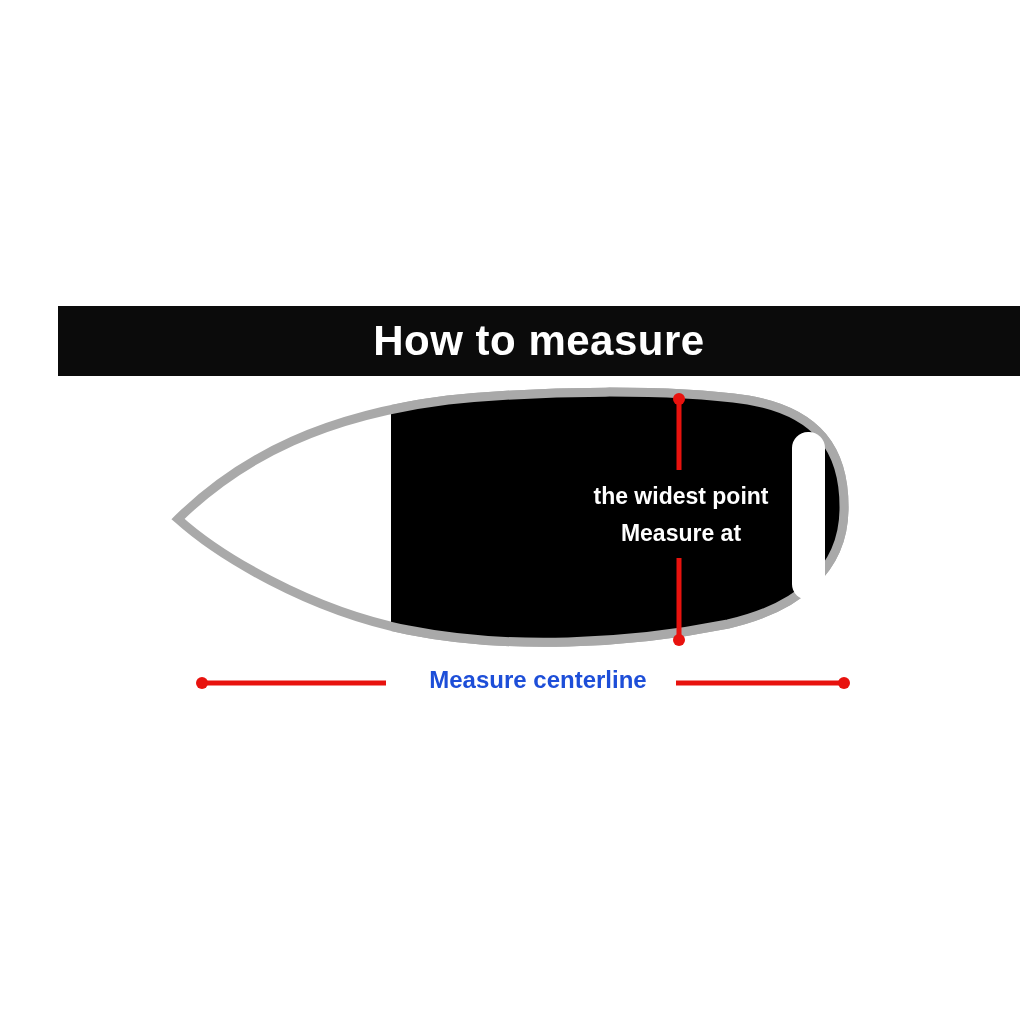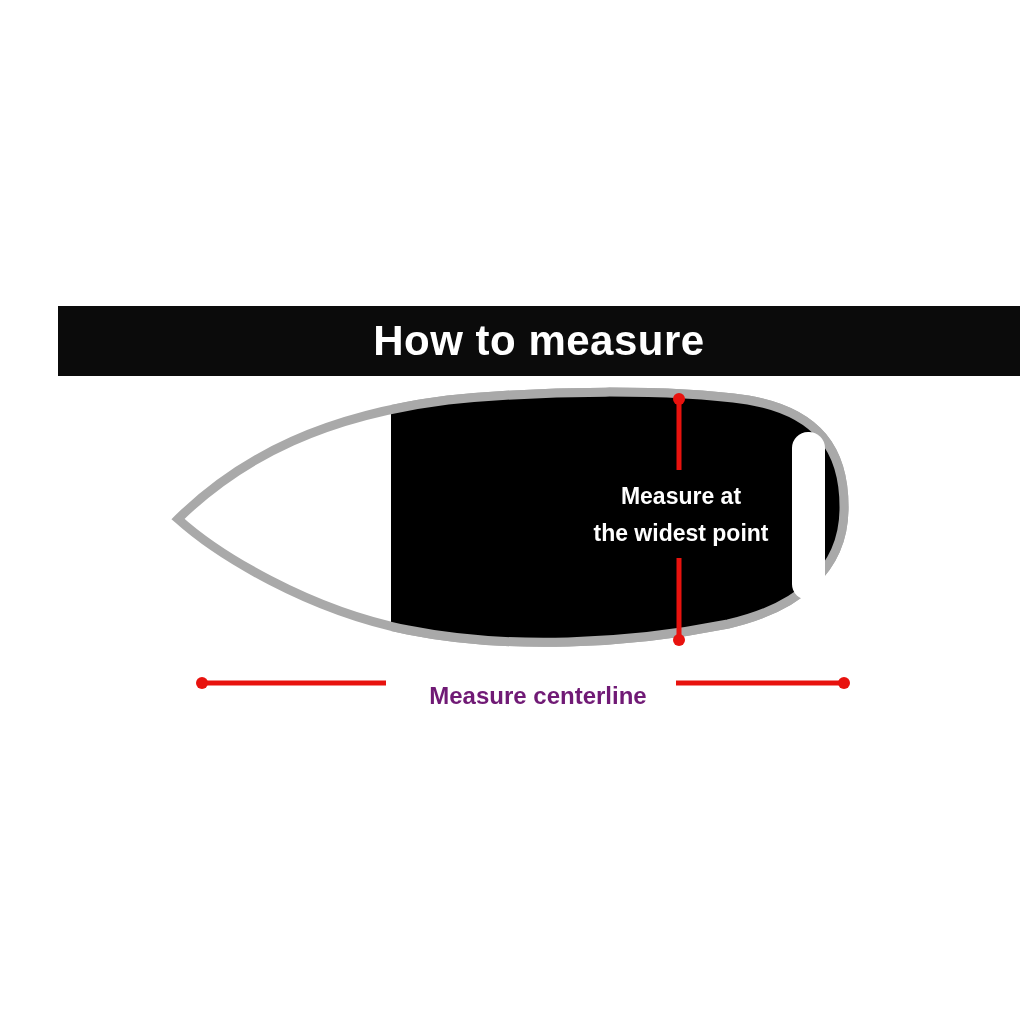--- a/index.html
+++ b/index.html
@@ -47,24 +47,24 @@
     width: 230px;
     text-align: center;
     color: #ffffff;
     font-size: 23px;
     font-weight: bold;
     line-height: 37px;
   }
   .label-centerline {
     position: absolute;
     left: 396px;
-    top: 682px;
+    top: 666px;
     width: 228px;
     text-align: center;
-    color: #701a75;
+    color: #1d4ed8;
     font-size: 24px;
     font-weight: bold;
   }
 </style>
 </head>
 <body>
 
 <div class="canvas">
 
   <div class="banner">
@@ -107,19 +107,19 @@
 
     <line x1="174" y1="683" x2="358" y2="683" stroke="#e8120e" stroke-width="5"></line>
 
     <line x1="648" y1="683" x2="816" y2="683" stroke="#e8120e" stroke-width="5"></line>
 
     <circle cx="174" cy="683" r="6" fill="#e8120e"></circle>
     <circle cx="816" cy="683" r="6" fill="#e8120e"></circle>
   </svg>
 
   <div class="label-widest">
+    <div>the widest point</div>
     <div>Measure at</div>
-    <div>the widest point</div>
   </div>
 
   <div class="label-centerline">Measure centerline</div>
 
 </div>
 
 </body></html>

